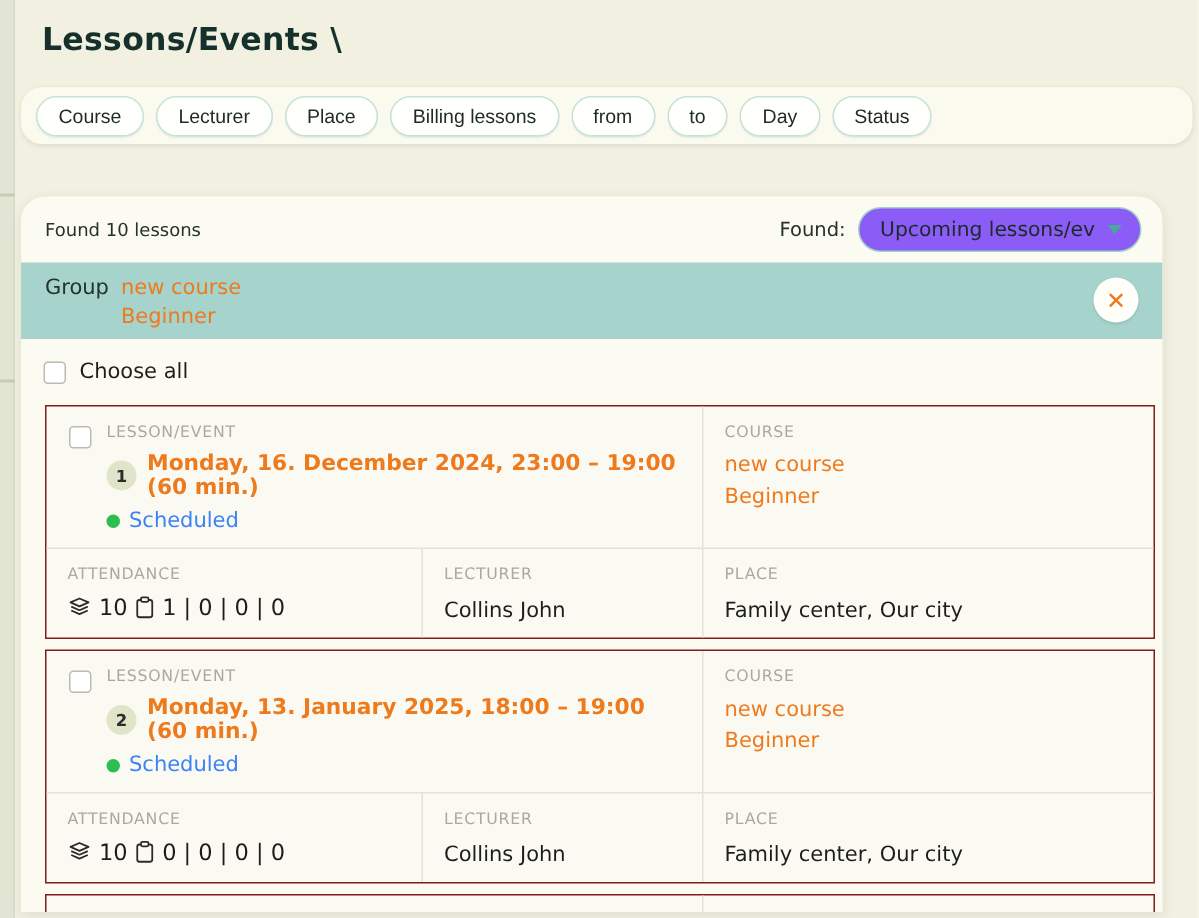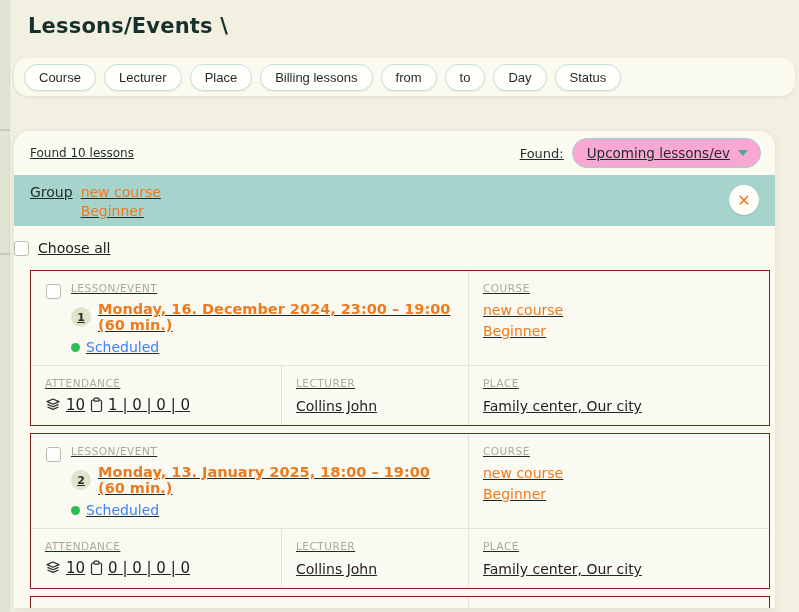--- a/index.html
+++ b/index.html
@@ -35,32 +35,31 @@
     padding:5px 14px; font-size:13px; color:#1c2a28; cursor:pointer;
     box-shadow:0 1px 1px rgba(120,150,140,.15); white-space:nowrap;
   }
 
   
   .card {
     margin:35px 24px 0 4px; height:477px;
     background:#fcfbf1; border-radius:16px 16px 0 0;
     box-shadow:0 2px 8px rgba(80,80,50,.10);
     overflow:hidden;
-    text-decoration:underline;
   }
   .card-header {
     height:44px; display:flex; align-items:center; justify-content:space-between;
     padding:0 14px 0 16px;
   }
   .found-text { font-size:12px; color:#24312d; }
   .sort-wrap { display:flex; align-items:center; gap:8px; }
   .sort-label { font-size:13px; color:#24312d; }
   .sort-select {
     display:flex; align-items:center; gap:8px;
-    background:#f9a8d4; border:1.5px solid #9ed2c8; border-radius:17px;
+    background:#8b5cf6; border:1.5px solid #9ed2c8; border-radius:17px;
     height:30px; padding:0 12px 0 14px; font-size:13.5px; color:#1c2a28; cursor:pointer;
   }
   .sort-caret {
     width:0; height:0; border-left:5px solid transparent; border-right:5px solid transparent;
     border-top:6px solid #4aa79a;
   }
 
   
   .group-banner {
     height:51px; background:#a6d3cc; display:flex; align-items:flex-start;
@@ -71,21 +70,21 @@
   .group-course a { font-size:14px; color:#ee7a1e; text-decoration:none; line-height:19px; cursor:pointer; }
   .banner-close {
     position:absolute; right:16px; top:10px;
     width:30px; height:30px; border-radius:50%; background:#fffef9;
     display:flex; align-items:center; justify-content:center;
     color:#ee7a1e; font-size:16px; font-weight:700; cursor:pointer;
     box-shadow:0 1px 2px rgba(0,60,50,.15);
   }
 
   
-  .choose-all-row { height:44px; display:flex; align-items:center; gap:9px; }
+  .choose-all-row { height:44px; display:flex; align-items:center; padding-left:15px; gap:9px; }
   .checkbox {
     width:15px; height:15px; background:#fff; border:1.5px solid #b9bcae; border-radius:3px;
     flex:0 0 auto; cursor:pointer;
   }
   .choose-all-label { font-size:14px; color:#1d1d1d; }
 
   
   .table-wrap { padding:0 0 0 16px; }
   .lesson-block {
     width:740px; background:#fbfaf2; border:1px solid #7f1d1d; margin-bottom:7px;

